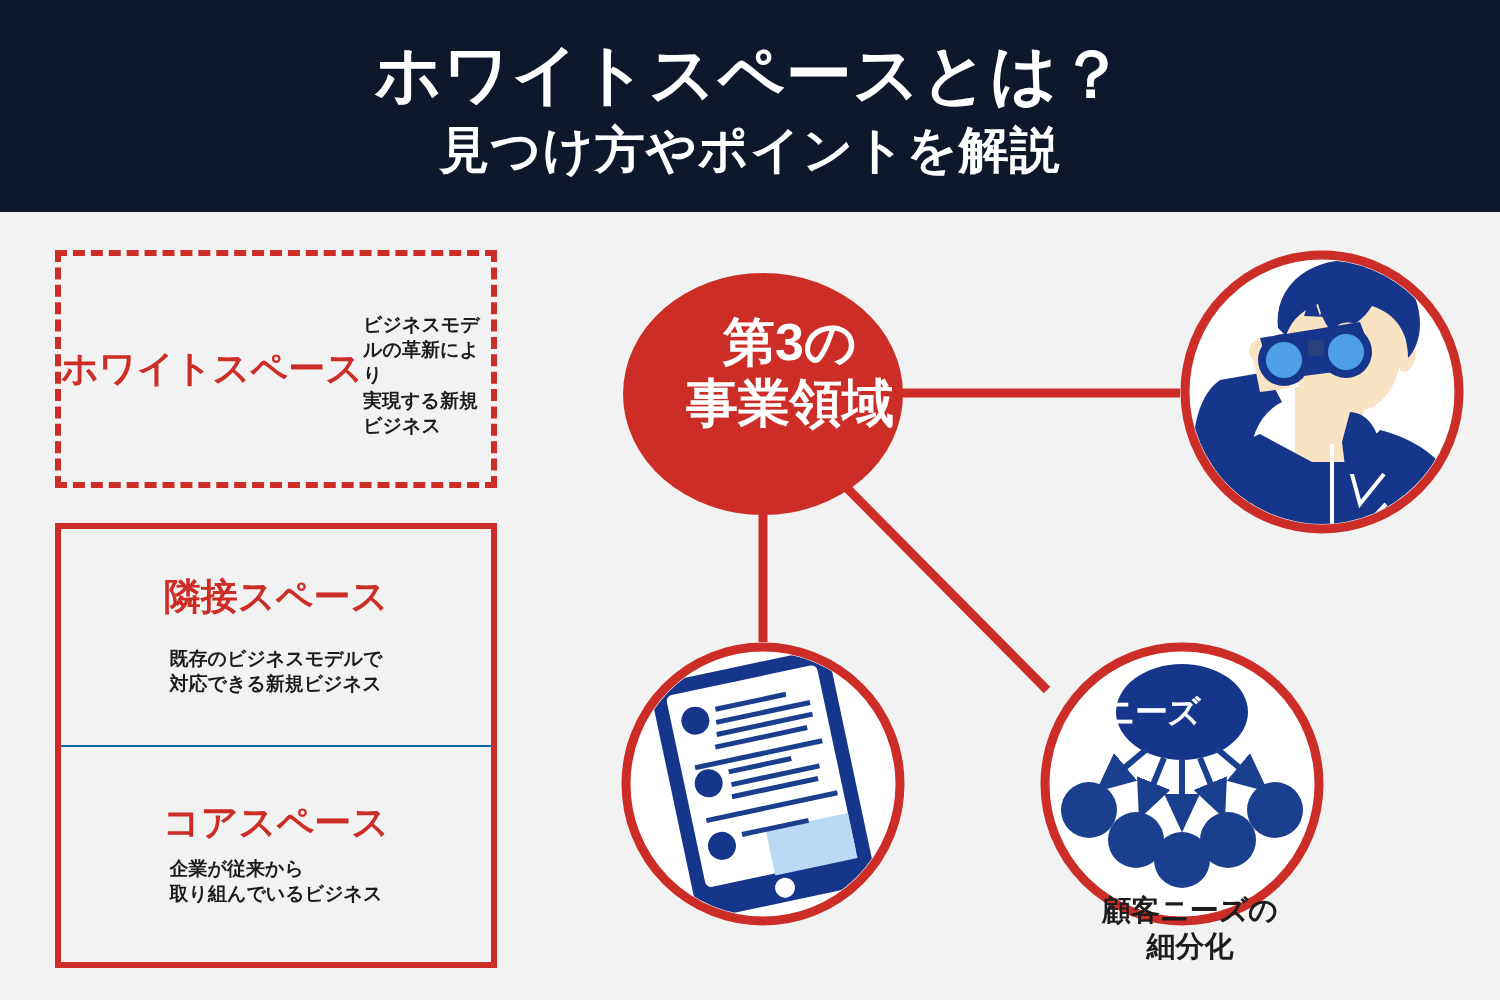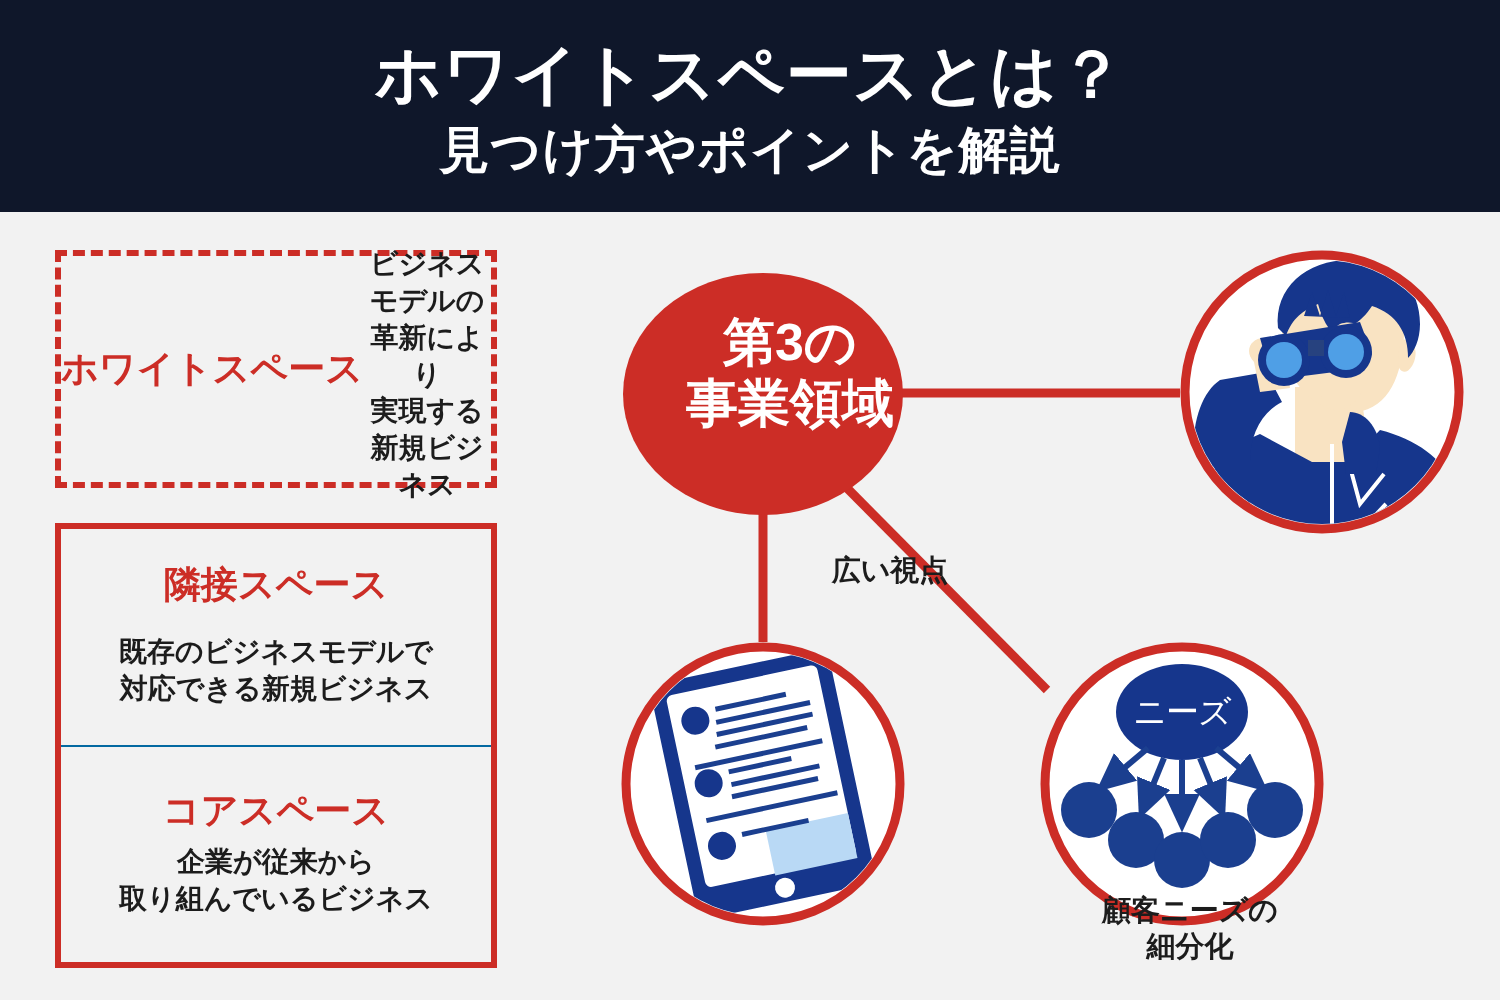--- a/index.html
+++ b/index.html
@@ -96,24 +96,23 @@
     color: #CC2D26;
     font-size: 37px;
     font-weight: bold;
     letter-spacing: 0px;
     line-height: 1.1;
     text-align: center;
     white-space: nowrap;
   }
   .panel-body {
     color: #1C1C1C;
-    font-size: 28px;
+    font-size: 19px;
     font-weight: bold;
     line-height: 1.32;
-    text-align: center;
     margin-top: 12px;
     white-space: pre-line;
   }
 
   
   .diagram {
     position: absolute;
     left: 560px;
     top: 212px;
     width: 940px;
@@ -314,21 +313,20 @@
             <circle cx="668" cy="628" r="28"></circle>
             <circle cx="715" cy="598" r="28"></circle>
           </g>
         </g>
       </g>
     </svg>
 
     <div class="center-text">第3の
 事業領域</div>
 
-    <div class="node-label label-wide">広い視点</div>
     <div class="node-label label-needs">顧客ニーズの
 細分化</div>
 
-    <div style="position:absolute;left:532px;top:478px;width:180px;text-align:center;
-                color:#FFFFFF;font-size:33px;font-weight:normal;letter-spacing:-1px;">ニーズ</div>
+    <div style="position:absolute;left:501px;top:478px;width:180px;text-align:center;
+                color:#FFFFFF;font-size:33px;font-weight:bold;letter-spacing:-1px;">ニーズ</div>
   </div>
 
 </div>
 
 </body></html>

